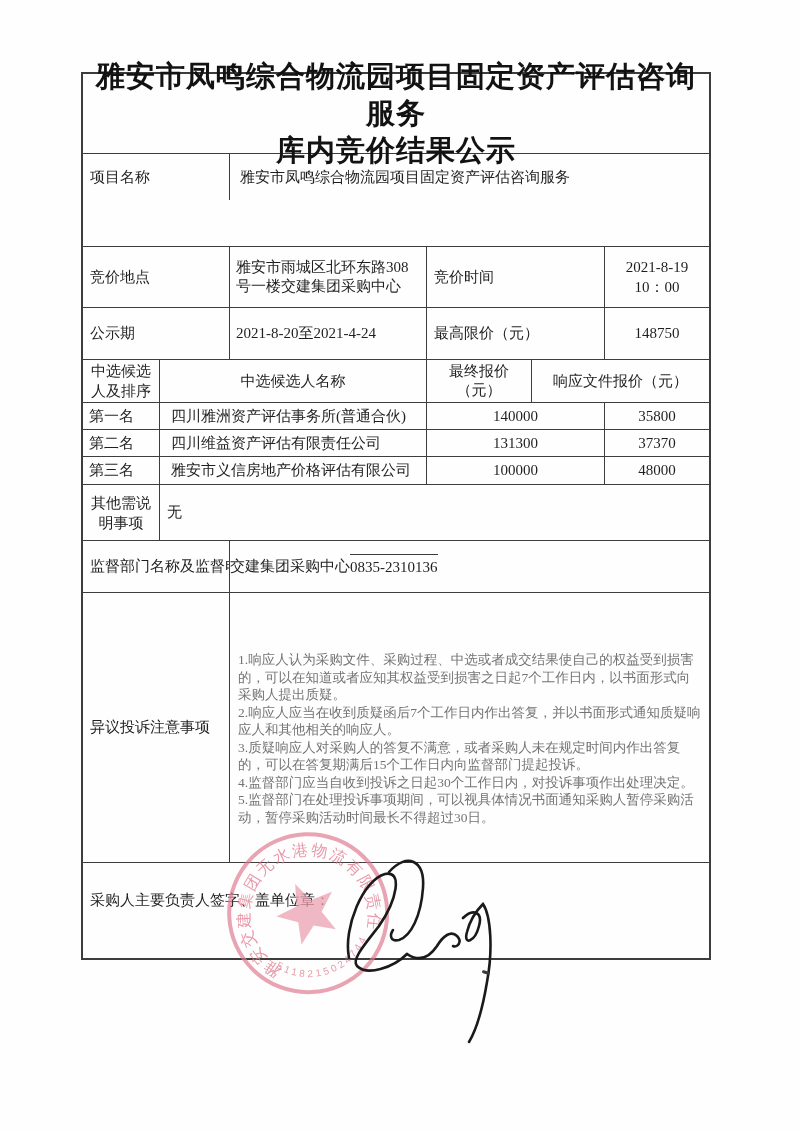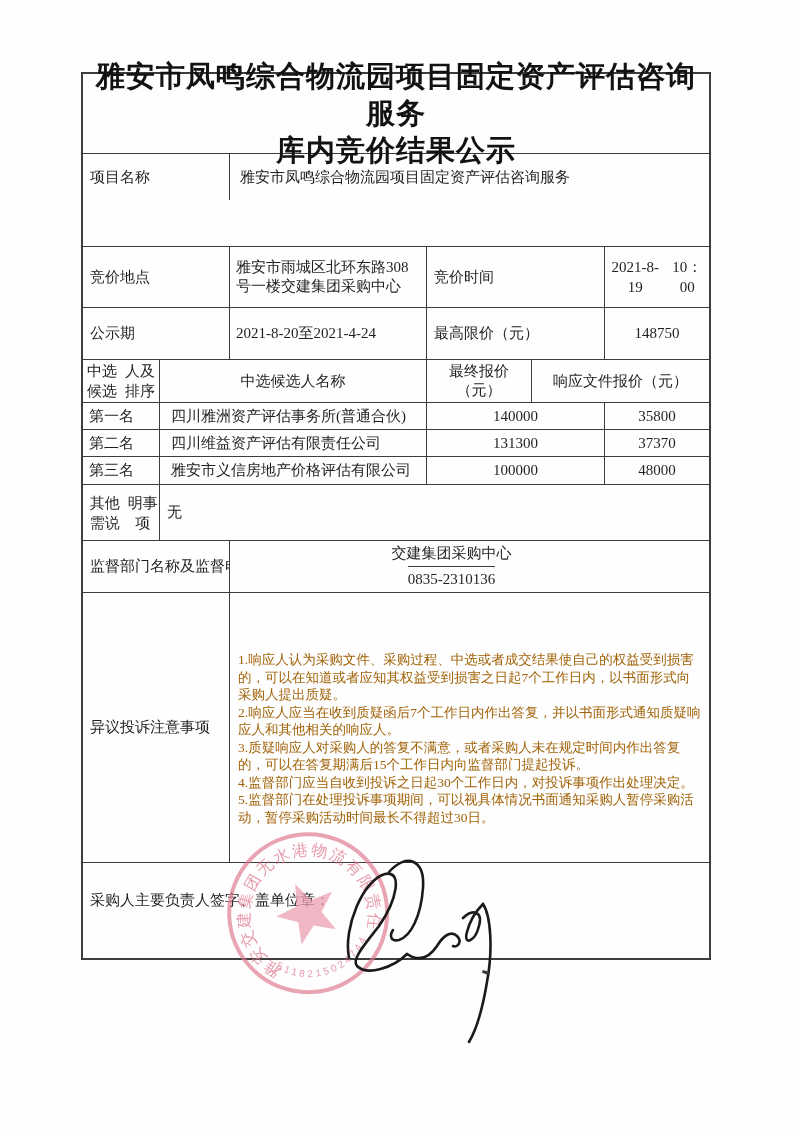--- a/index.html
+++ b/index.html
@@ -32,28 +32,28 @@
   .center{justify-content:center;text-align:center;}
   .padL{padding-left:10px;}
   .c1{width:146px;}
   .c2{width:197px;}
   .c3{width:178px;}
   .c4{width:105px;}
   .b1{width:76px;}
   .b2{width:267px;}
   .wide-other{width:550px;}
   .wide-right{width:480px;}
-  .two-line{display:flex;flex-direction:row;justify-content:center;line-height:20px;}
-  .stack{display:flex;flex-direction:column;width:444px;}
+  .two-line{display:flex;flex-direction:column;justify-content:center;line-height:20px;}
+  .stack{display:flex;flex-direction:row;width:444px;}
   .stack .half{box-sizing:border-box;height:26px;display:flex;align-items:center;justify-content:center;font-size:15px;}
   .stack .half + .half{border-top:1.5px solid #3d3d3d;}
   .clip-label{white-space:nowrap;overflow:hidden;}
   .objection-body{
     flex-direction:column;align-items:flex-start;justify-content:flex-start;
-    padding:58px 8px 12px 8px;font-size:13.5px;line-height:17.5px;color:#a16207;
+    padding:58px 8px 12px 8px;font-size:13.5px;line-height:17.5px;color:#737373;
   }
   .objection-body div{margin:0;}
   .sig-row{height:76px;display:flex;align-items:center;font-size:15px;padding-left:7px;}
   .rank-cell{font-size:15px;padding-left:6px;}
   .name-cell{font-size:15px;padding-left:11px;}
   .num-cell{font-size:15px;justify-content:center;}
   .stamp-wrap{position:absolute;left:197px;top:815px;width:200px;height:200px;transform:rotate(-24deg);opacity:.85;pointer-events:none;}
   .sig-wrap{position:absolute;left:315px;top:850px;width:185px;height:200px;pointer-events:none;}
   .ink-dot{position:absolute;left:470px;top:971px;width:8px;height:2.5px;background:#3a3a3a;border-radius:2px;transform:rotate(18deg);}
 </style>

